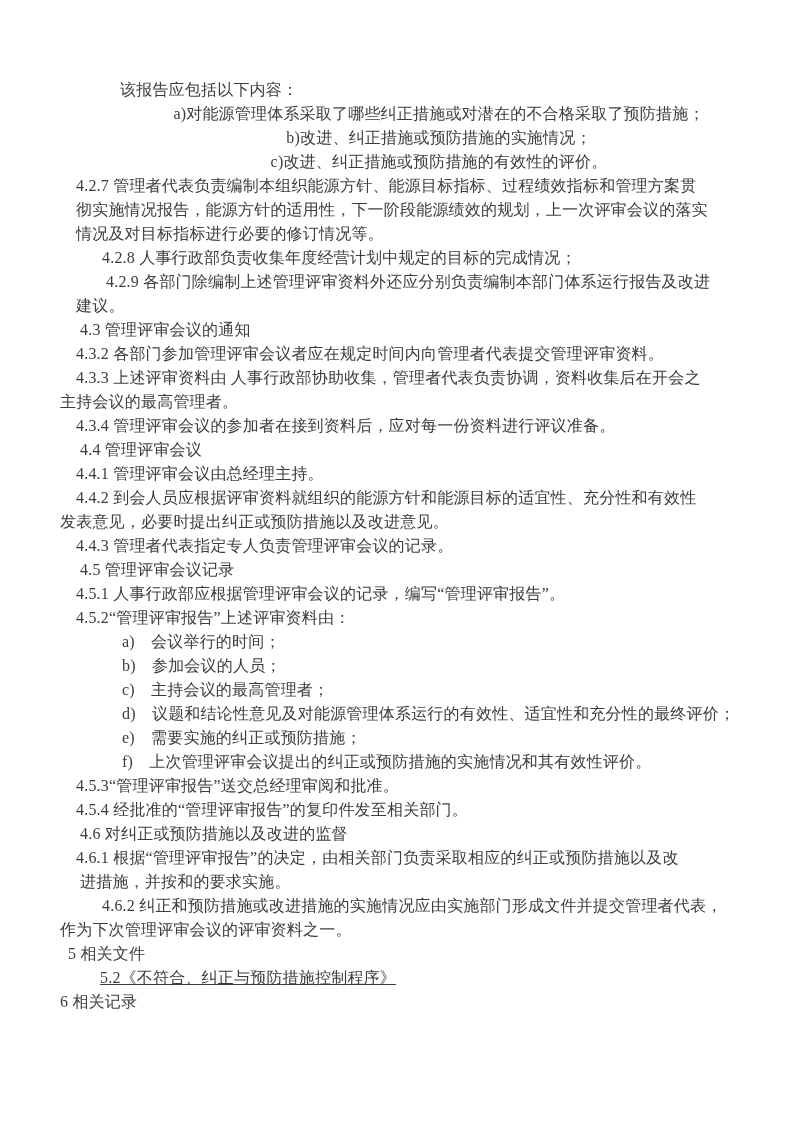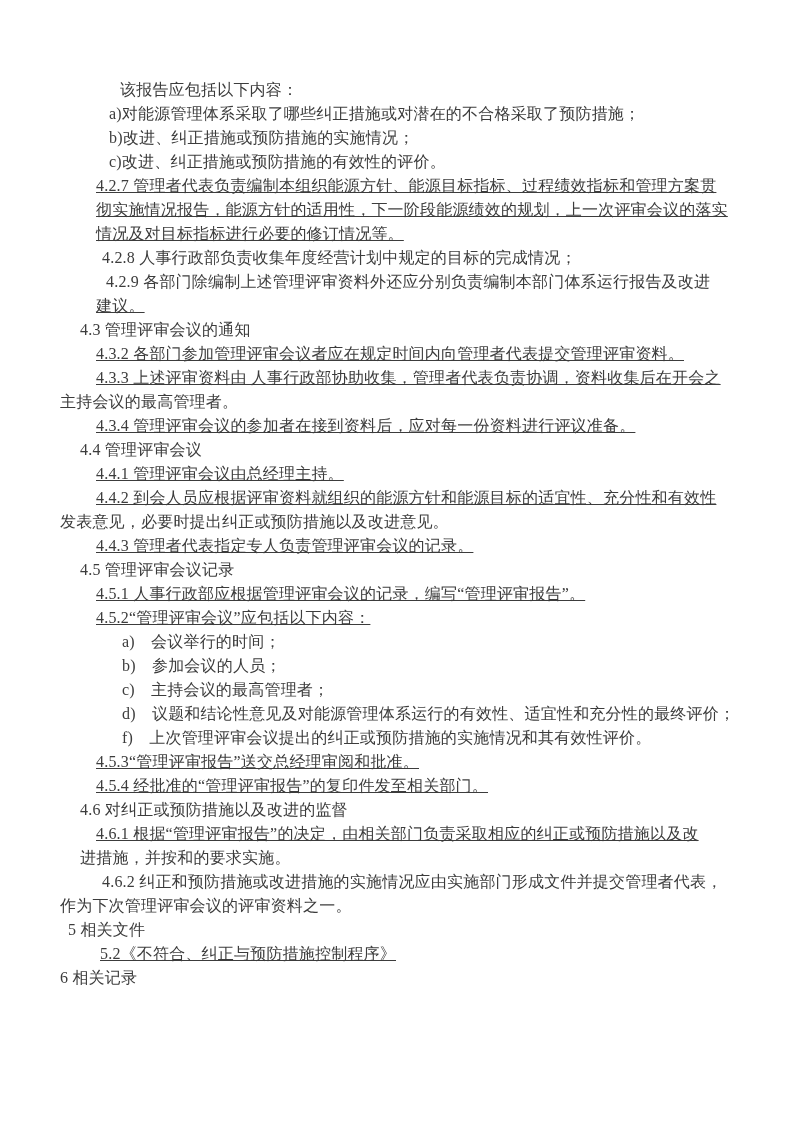--- a/index.html
+++ b/index.html
@@ -25,25 +25,25 @@
     font-size: 16px;
     line-height: 24px;
     height: 24px;
     white-space: nowrap;
     letter-spacing: 0.2px;
   }
   
   .i-0   { margin-left: 0; }      
   .i-5   { margin-left: 8px; }    
   .i-h   { margin-left: 20px; }   
-  .i-sub { margin-left: 36px; text-decoration: underline; }   
+  .i-sub { margin-left: 16px; }   
   .i-sub2{ margin-left: 42px; }   
   .i-sub3{ margin-left: 46px; }   
   .i-52  { margin-left: 40px; text-decoration: underline; }   
-  .i-abc { margin-left: 49px; }   
+  .i-abc { margin-left: 68px; text-align: center; }   
   .i-p   { margin-left: 60px; }   
   .i-let { margin-left: 62px; }   
 </style>
 </head>
 <body>
 
 <main class="page">
   <div class="line i-p">该报告应包括以下内容：</div>
   <div class="line i-abc">a)对能源管理体系采取了哪些纠正措施或对潜在的不合格采取了预防措施；</div>
   <div class="line i-abc">b)改进、纠正措施或预防措施的实施情况；</div>
@@ -59,25 +59,26 @@
   <div class="line i-sub">4.3.3 上述评审资料由 人事行政部协助收集，管理者代表负责协调，资料收集后在开会之</div>
   <div class="line i-0">主持会议的最高管理者。</div>
   <div class="line i-sub">4.3.4 管理评审会议的参加者在接到资料后，应对每一份资料进行评议准备。</div>
   <div class="line i-h">4.4 管理评审会议</div>
   <div class="line i-sub">4.4.1 管理评审会议由总经理主持。</div>
   <div class="line i-sub">4.4.2 到会人员应根据评审资料就组织的能源方针和能源目标的适宜性、充分性和有效性</div>
   <div class="line i-0">发表意见，必要时提出纠正或预防措施以及改进意见。</div>
   <div class="line i-sub">4.4.3 管理者代表指定专人负责管理评审会议的记录。</div>
   <div class="line i-h">4.5 管理评审会议记录</div>
   <div class="line i-sub">4.5.1 人事行政部应根据管理评审会议的记录，编写“管理评审报告”。</div>
-  <div class="line i-sub">4.5.2“管理评审会议”应包括以下内容：</div>
+  <div class="line i-sub">4.5.2“管理评审报告”上述评审资料由：</div>
   <div class="line i-let">a)　会议举行的时间；</div>
   <div class="line i-let">b)　参加会议的人员；</div>
   <div class="line i-let">c)　主持会议的最高管理者；</div>
   <div class="line i-let">d)　议题和结论性意见及对能源管理体系运行的有效性、适宜性和充分性的最终评价；</div>
+  <div class="line i-let">e)　需要实施的纠正或预防措施；</div>
   <div class="line i-let">f)　上次管理评审会议提出的纠正或预防措施的实施情况和其有效性评价。</div>
   <div class="line i-sub">4.5.3“管理评审报告”送交总经理审阅和批准。</div>
   <div class="line i-sub">4.5.4 经批准的“管理评审报告”的复印件发至相关部门。</div>
   <div class="line i-h">4.6 对纠正或预防措施以及改进的监督</div>
   <div class="line i-sub">4.6.1 根据“管理评审报告”的决定，由相关部门负责采取相应的纠正或预防措施以及改</div>
   <div class="line i-h">进措施，并按和的要求实施。</div>
   <div class="line i-sub2">4.6.2 纠正和预防措施或改进措施的实施情况应由实施部门形成文件并提交管理者代表，</div>
   <div class="line i-0">作为下次管理评审会议的评审资料之一。</div>
   <div class="line i-5">5 相关文件</div>
   <div class="line i-52">5.2《不符合、纠正与预防措施控制程序》</div>

